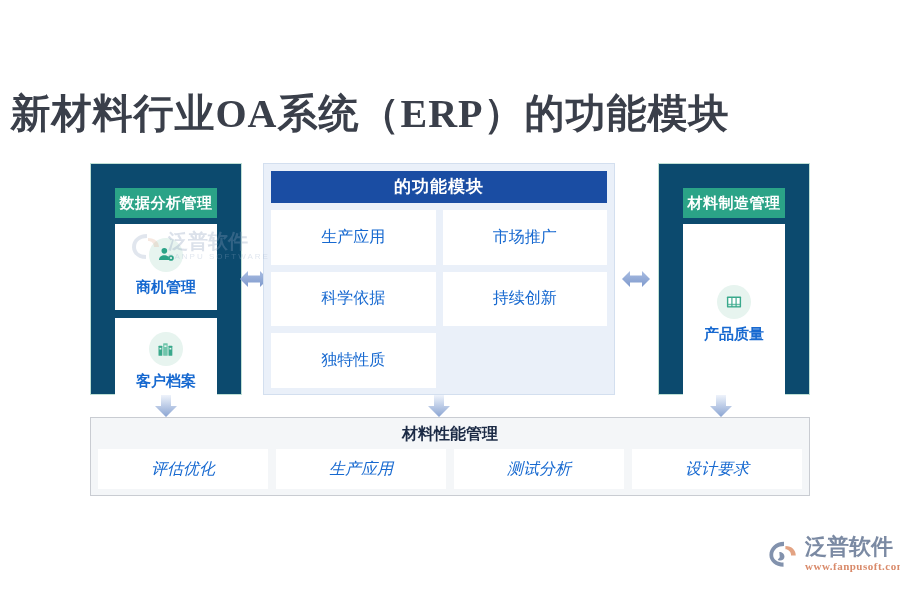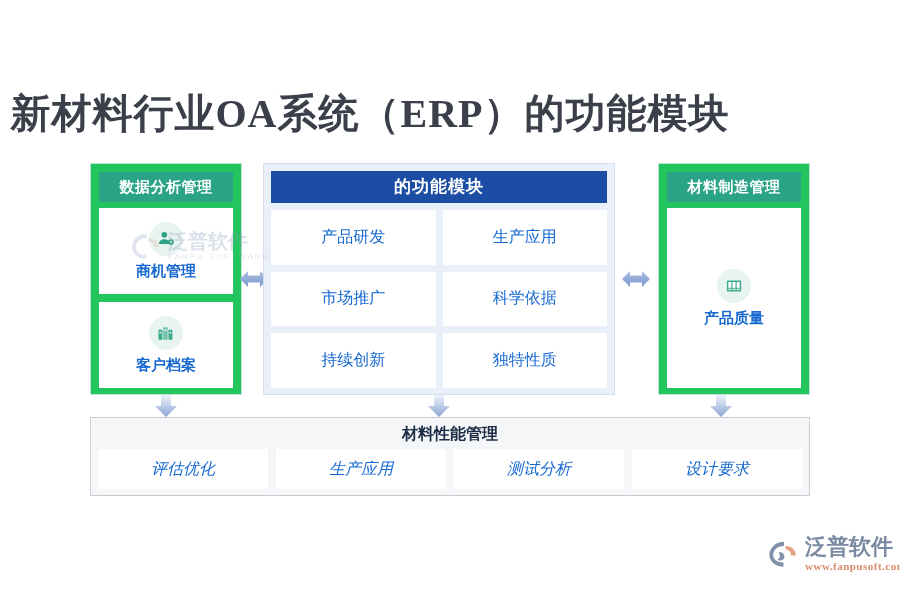--- a/index.html
+++ b/index.html
@@ -46,23 +46,23 @@
     width: 900px;
     height: 232px;
   }
 
   
   .side-panel {
     position: absolute;
     top: 0;
     width: 152px;
     height: 232px;
-    background: #22c55e;
+    background: #0c4a6e;
     border: 1px solid #bfe0d5;
-    padding: 8px;
+    padding: 24px;
   }
   .side-panel.left  { left: 90px; }
   .side-panel.right { left: 658px; }
 
   .side-header {
     height: 30px;
     line-height: 30px;
     text-align: center;
     background: #2ba387;
     color: #ffffff;
@@ -330,21 +330,20 @@
             <stop offset="100%" stop-color="#7e99cc"></stop>
           </linearGradient>
         </defs>
         <path d="M2 15 L10 7 L10 11.5 L22 11.5 L22 7 L30 15 L22 23 L22 18.5 L10 18.5 L10 23 Z" fill="url(#hgrad1)"></path>
       </svg>
     </div>
 
     <div class="center-panel">
       <div class="center-header">的功能模块</div>
       <div class="center-grid">
-        <div class="center-cell">产品研发</div>
         <div class="center-cell">生产应用</div>
         <div class="center-cell">市场推广</div>
         <div class="center-cell">科学依据</div>
         <div class="center-cell">持续创新</div>
         <div class="center-cell">独特性质</div>
       </div>
     </div>
 
     <div class="h-arrow a2">
       <svg width="32" height="30" viewBox="0 0 32 30">

